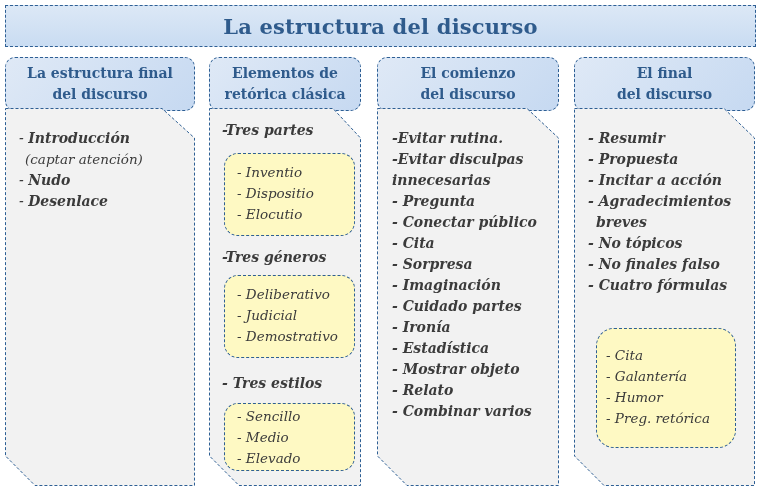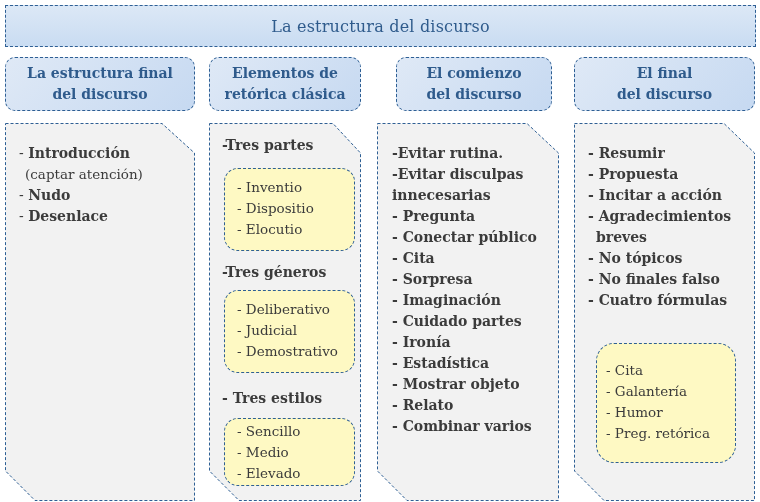--- a/index.html
+++ b/index.html
@@ -3,34 +3,34 @@
   <meta charset="utf-8">
   <style>
     html, body { margin: 0; padding: 0; background: #ffffff; }
     body { width: 760px; height: 502px; position: relative; overflow: hidden;
       font-family: "DejaVu Serif", "Liberation Serif", serif; color: #3b3b3b; }
     .title {
       position: absolute; left: 5px; top: 5px; width: 749px; height: 40px;
       border: 1px dashed #2e5f94;
       background: linear-gradient(to bottom, #dce8f6 0%, #c9dcf2 100%);
       display: flex; align-items: center; justify-content: center;
-      font-weight: normal; font-size: 16px; color: #2f5b8c;
+      font-weight: bold; font-size: 21px; color: #2f5b8c;
       font-family: "DejaVu Serif", serif; letter-spacing: 0.2px;
     }
     .hdr {
       position: absolute; top: 57px; height: 54px;
       border: 1px dashed #2e5f94; border-radius: 10px;
       background: linear-gradient(135deg, #dfe9f6 0%, #c6d9f1 100%);
       display: flex; align-items: center; justify-content: center; text-align: center;
       font-weight: bold; font-size: 14px; line-height: 21px; color: #2f5b8c;
       box-sizing: border-box;
     }
     .hdr span { display: block; }
     .panel {
-      position: absolute; top: 123px; height: 378px; box-sizing: border-box;
+      position: absolute; top: 108px; height: 378px; box-sizing: border-box; font-style: italic;
     }
     .panel svg { position: absolute; left: 0; top: 0; }
     .panel .inner { position: absolute; left: 0; top: 0; right: 0; bottom: 0; }
     .item { font-size: 14px; line-height: 21px; color: #3b3b3b; white-space: nowrap; }
     .item b { font-weight: bold; }
     .sub { font-size: 13.5px; line-height: 21px; color: #3b3b3b; white-space: nowrap; }
     .bold { font-weight: bold; }
     .inset {
       position: absolute; background: #fef9c3; border: 1px dashed #2e5f94; border-radius: 14px;
       box-sizing: border-box; padding: 8px 0 0 12px;
@@ -47,21 +47,21 @@
     <span>La estructura final</span>
     <span>del discurso</span>
   </div>
 </div>
 <div class="hdr" style="left:209px; width:152px;">
   <div>
     <span>Elementos de</span>
     <span>retórica clásica</span>
   </div>
 </div>
-<div class="hdr" style="left:396px; width:156px;text-align:center;">
+<div class="hdr" style="left:377px; width:182px;text-align:center;">
   <div>
     <span>El comienzo</span>
     <span>del discurso</span>
   </div>
 </div>
 <div class="hdr" style="left:574px; width:181px;">
   <div>
     <span>El final</span>
     <span>del discurso</span>
   </div>

